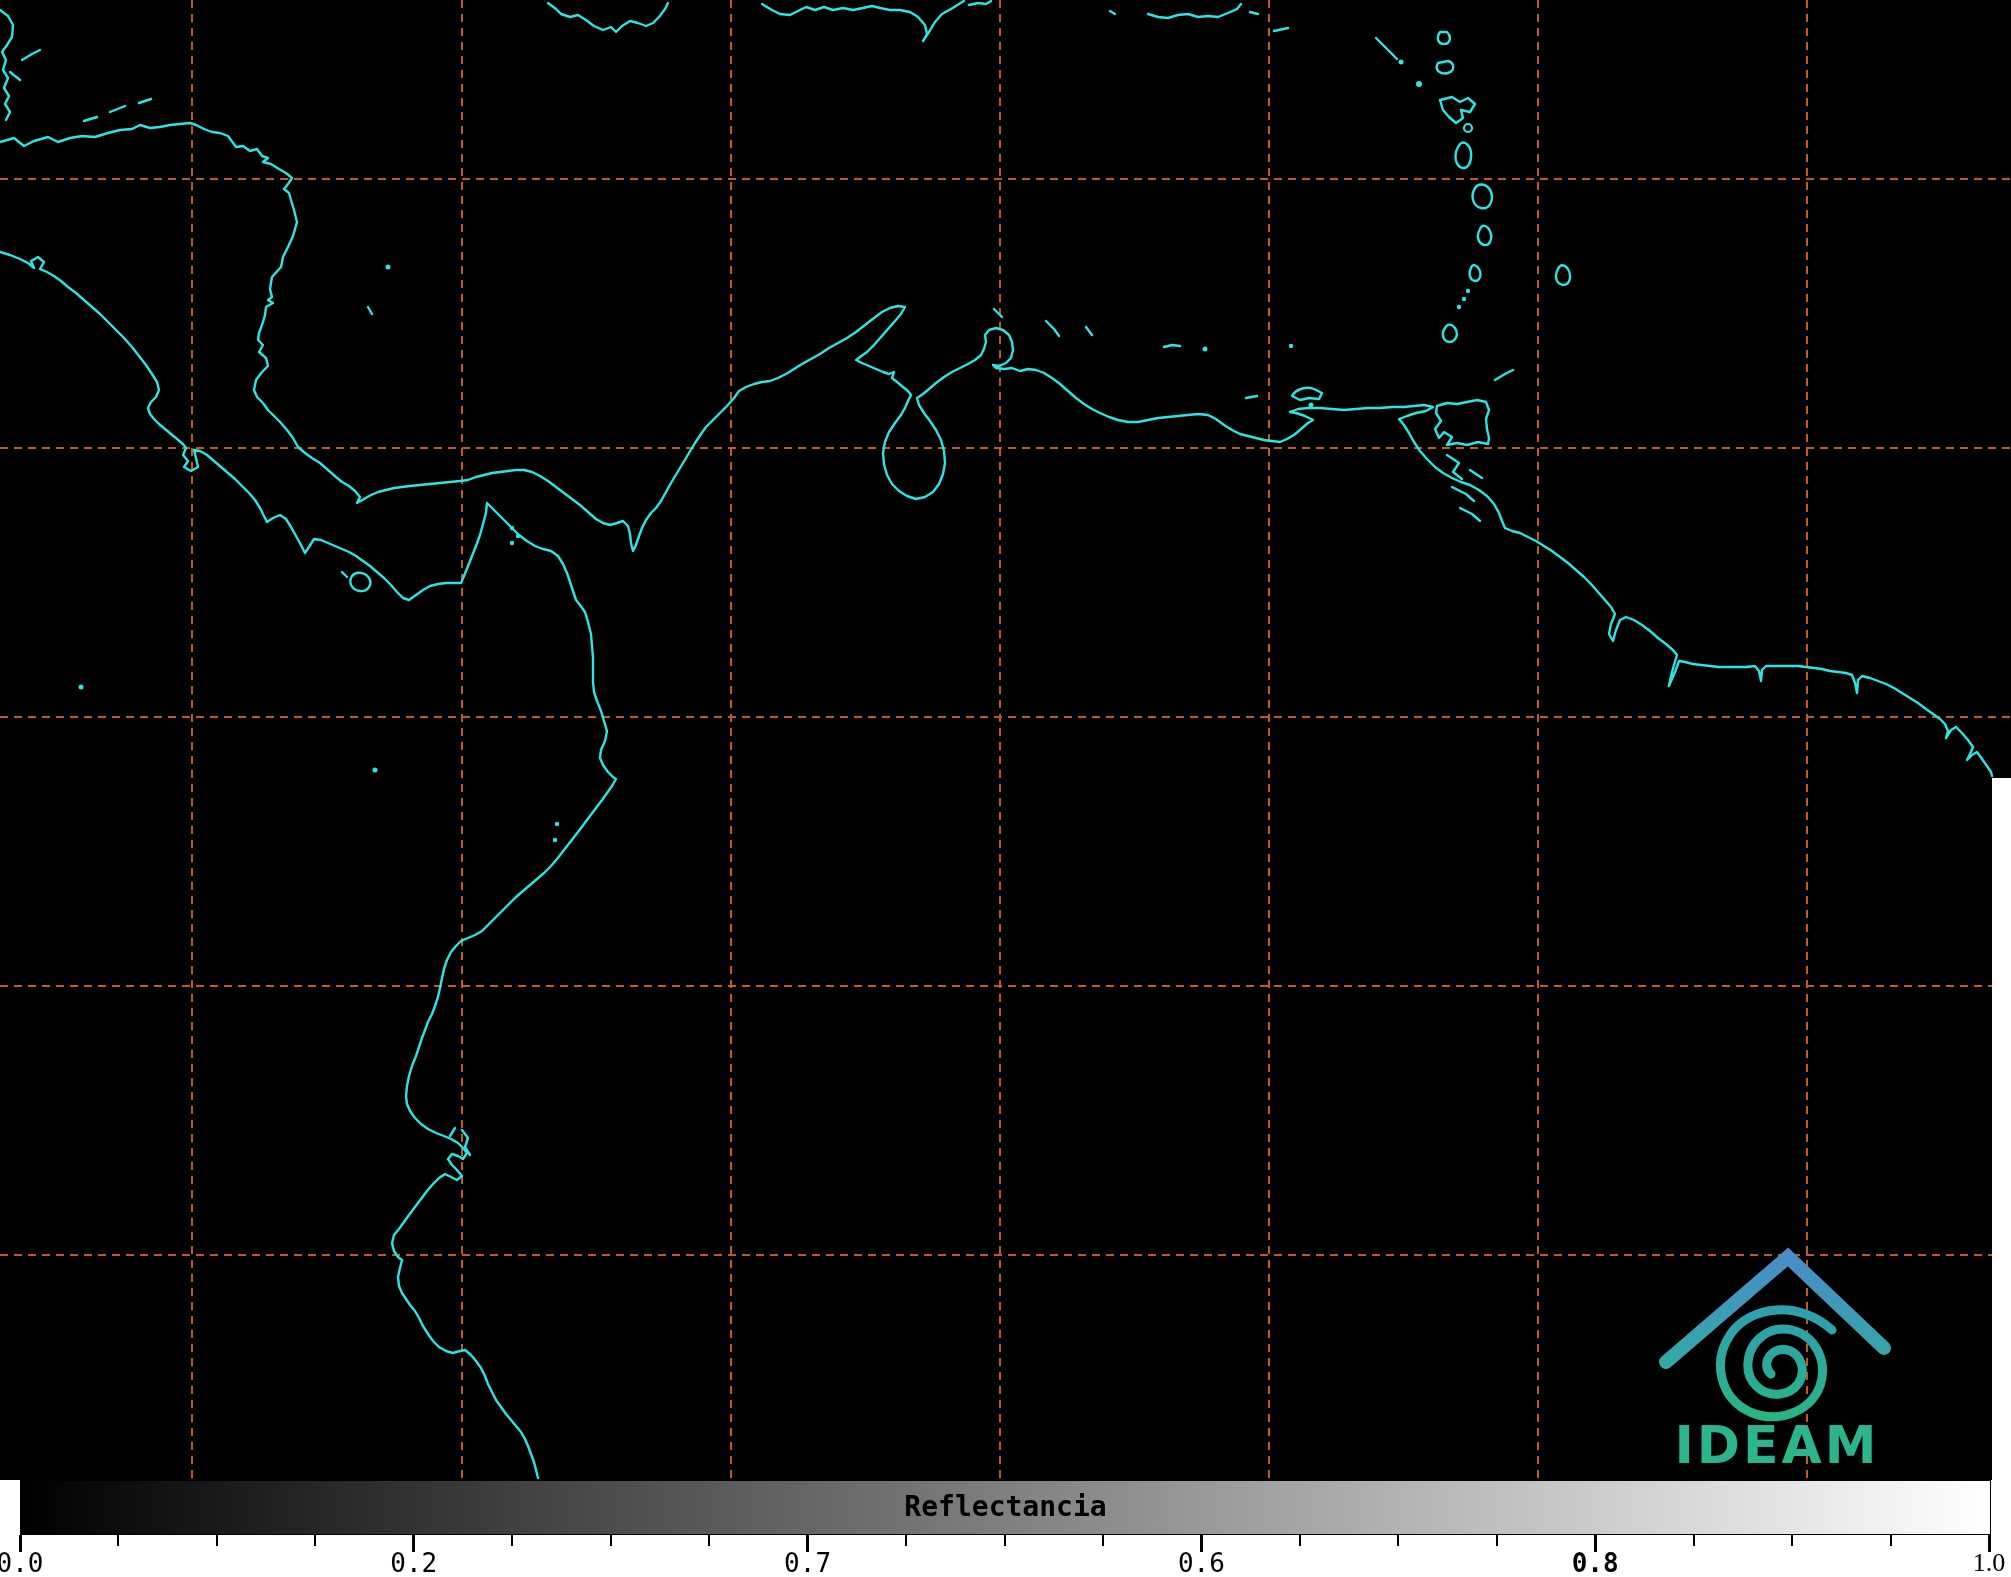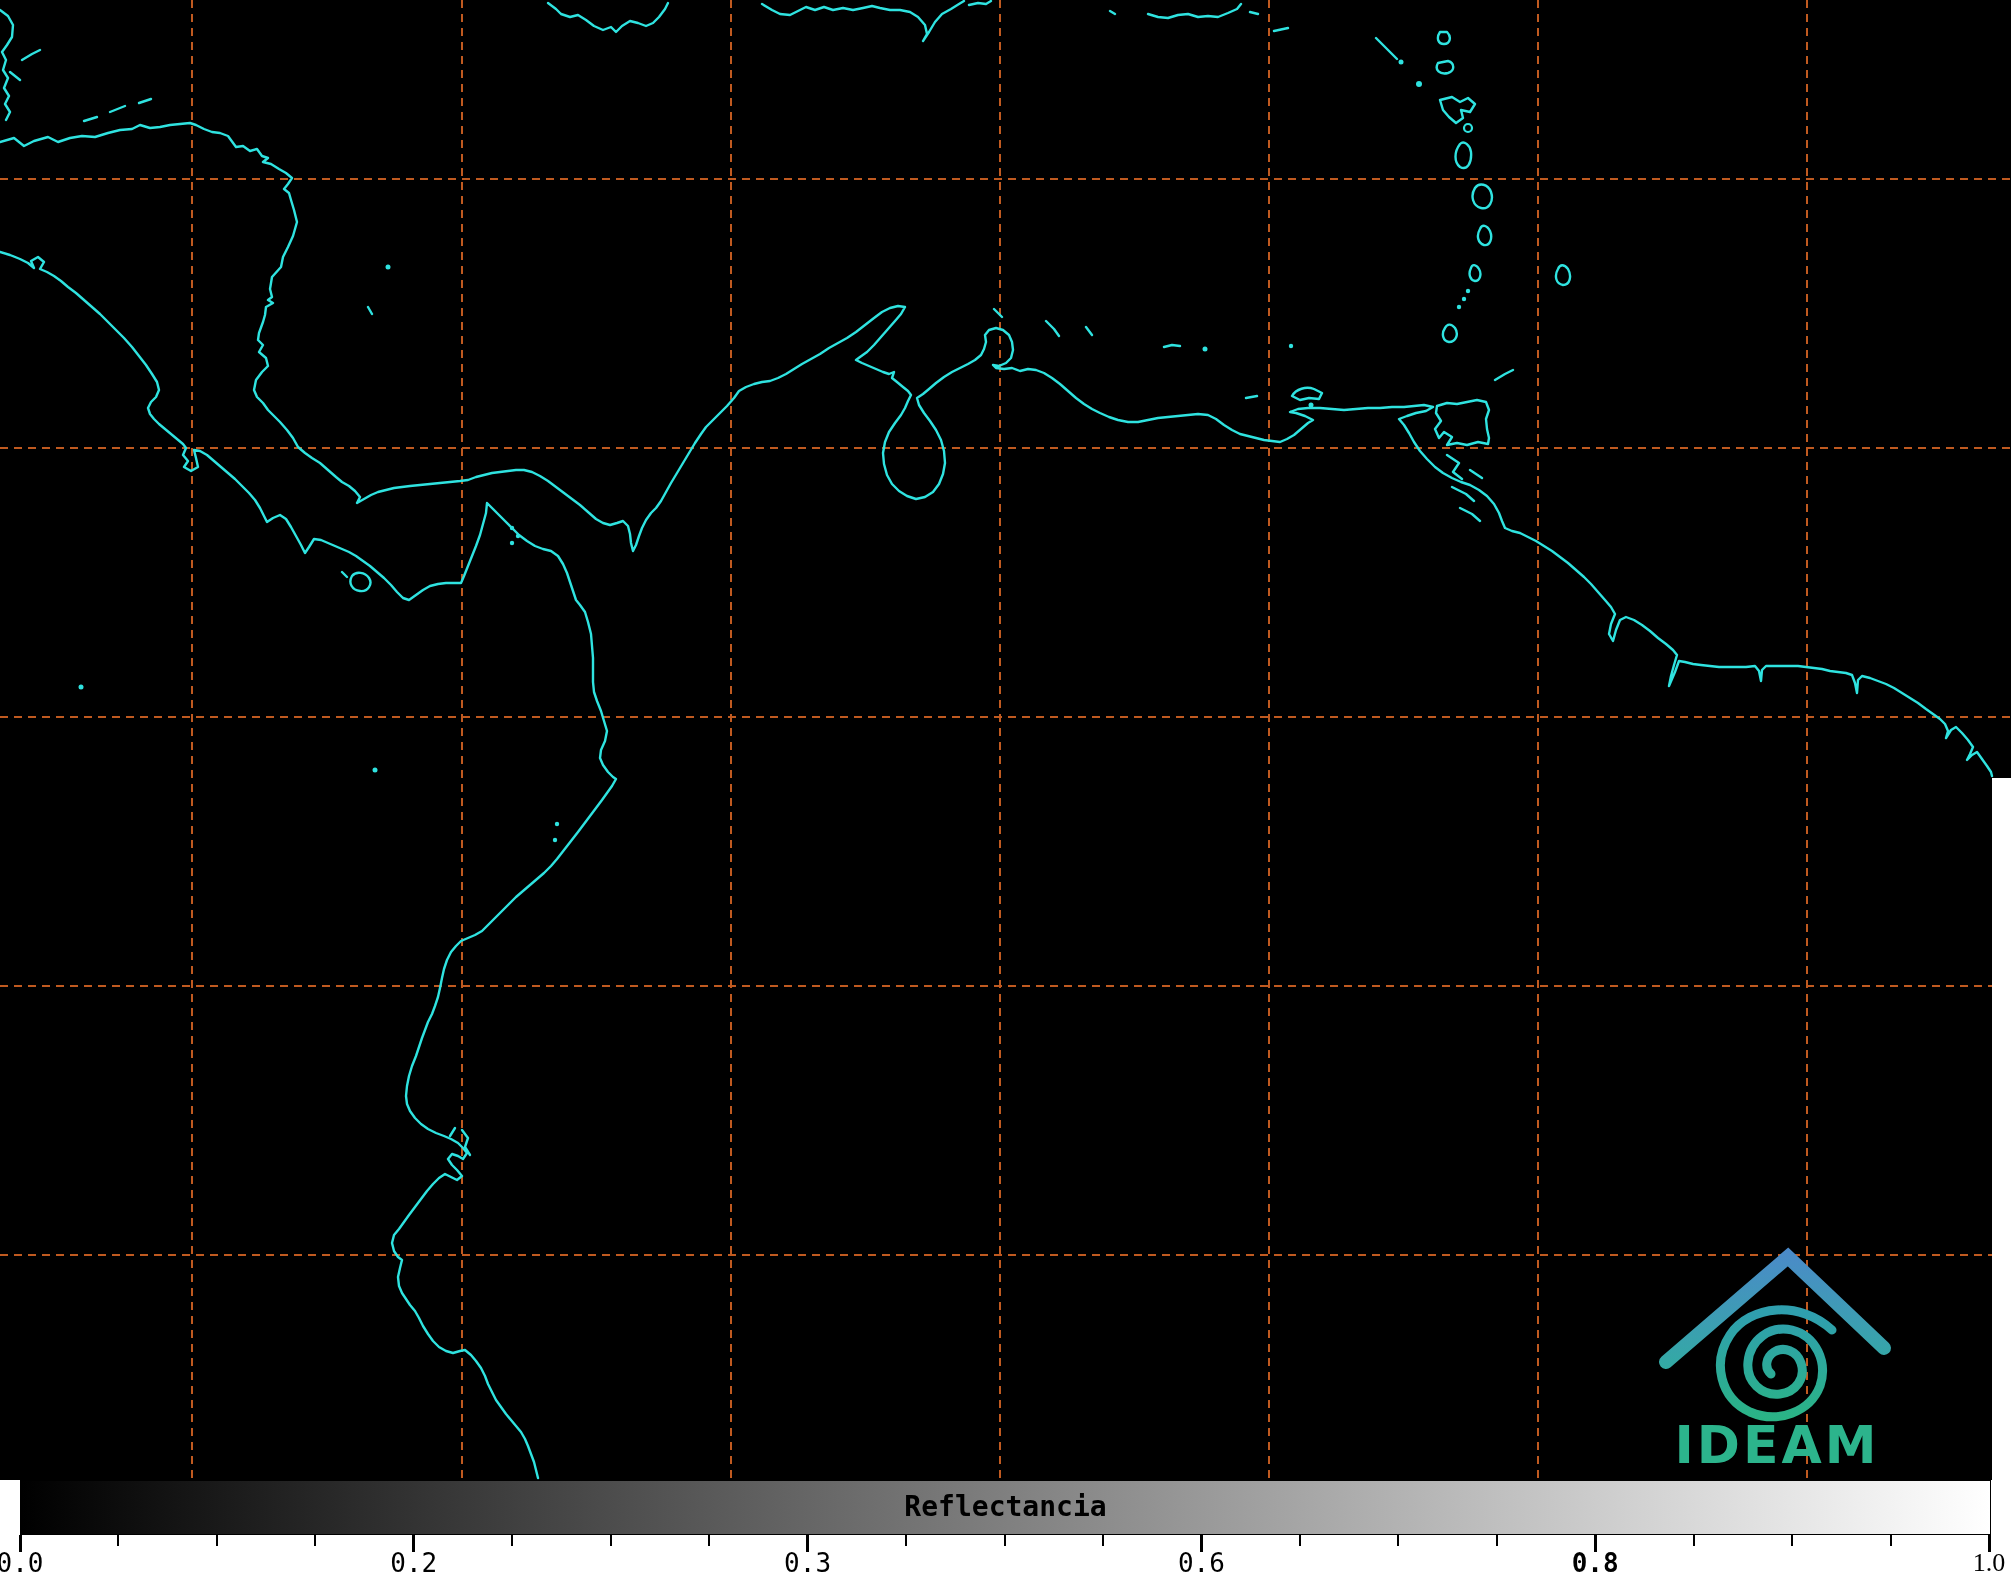--- a/index.html
+++ b/index.html
@@ -137,19 +137,19 @@
       <div class="tick minor" style="left: 1495.75px;"></div>
       <div class="tick major" style="left: 1593.7px;"></div>
       <div class="tick minor" style="left: 1692.65px;"></div>
       <div class="tick minor" style="left: 1791.1px;"></div>
       <div class="tick minor" style="left: 1889.55px;"></div>
       <div class="tick major" style="left: 1987.5px;"></div>
     </div>
   <div id="colorbar-labels">
       <div class="cb-label" style="left: 20px;">0.0</div>
       <div class="cb-label" style="left: 413.8px;">0.2</div>
-      <div class="cb-label" style="left: 807.6px;">0.3</div>
+      <div class="cb-label" style="left: 807.6px;">0.7</div>
       <div class="cb-label" style="left: 1201.4px;">0.6</div>
       <div class="cb-label" style="left: 1595.2px; font-weight: bold;">0.8</div>
       <div class="cb-label" style="left: 1989px; font-family: Liberation Serif, serif;">1.0</div>
     </div>
 
 </div>
 
 </body></html>

